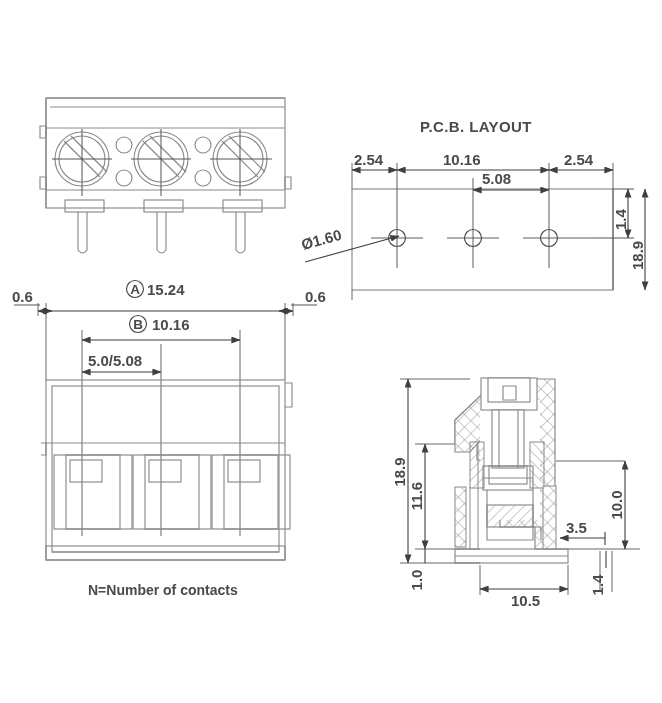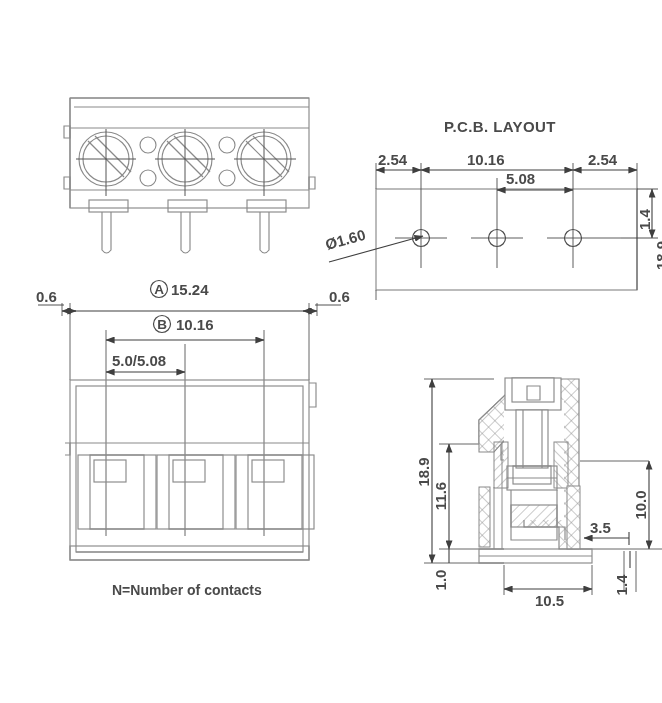--- a/index.html
+++ b/index.html
@@ -1,18 +1,18 @@
 <!DOCTYPE html>
 <html><head>
 <meta charset="utf-8">
 <style>
   html,body{margin:0;padding:0;background:#ffffff;}
   body{width:662px;height:703px;position:relative;overflow:hidden;
        font-family:"Liberation Sans", sans-serif;color:#3a3a3a;}
-  #sheet{position:absolute;left:0;top:0;width:574px;height:703px;margin-left:24px;}
+  #sheet{position:absolute;left:0;top:0;width:574px;height:703px;}
   svg{display:block;}
   .lbl{font-family:"Liberation Sans",sans-serif;fill:#4a4a4a;font-size:15px;font-weight:600;}
   .lbl-sm{font-family:"Liberation Sans",sans-serif;fill:#4a4a4a;font-size:13.5px;font-weight:600;}
   .title{font-family:"Liberation Sans",sans-serif;fill:#4a4a4a;font-size:15px;font-weight:700;letter-spacing:.4px;}
   .note{font-family:"Liberation Sans",sans-serif;fill:#4a4a4a;font-size:14px;font-weight:600;}
 </style>
 </head>
 <body>
 
 <div id="sheet">

